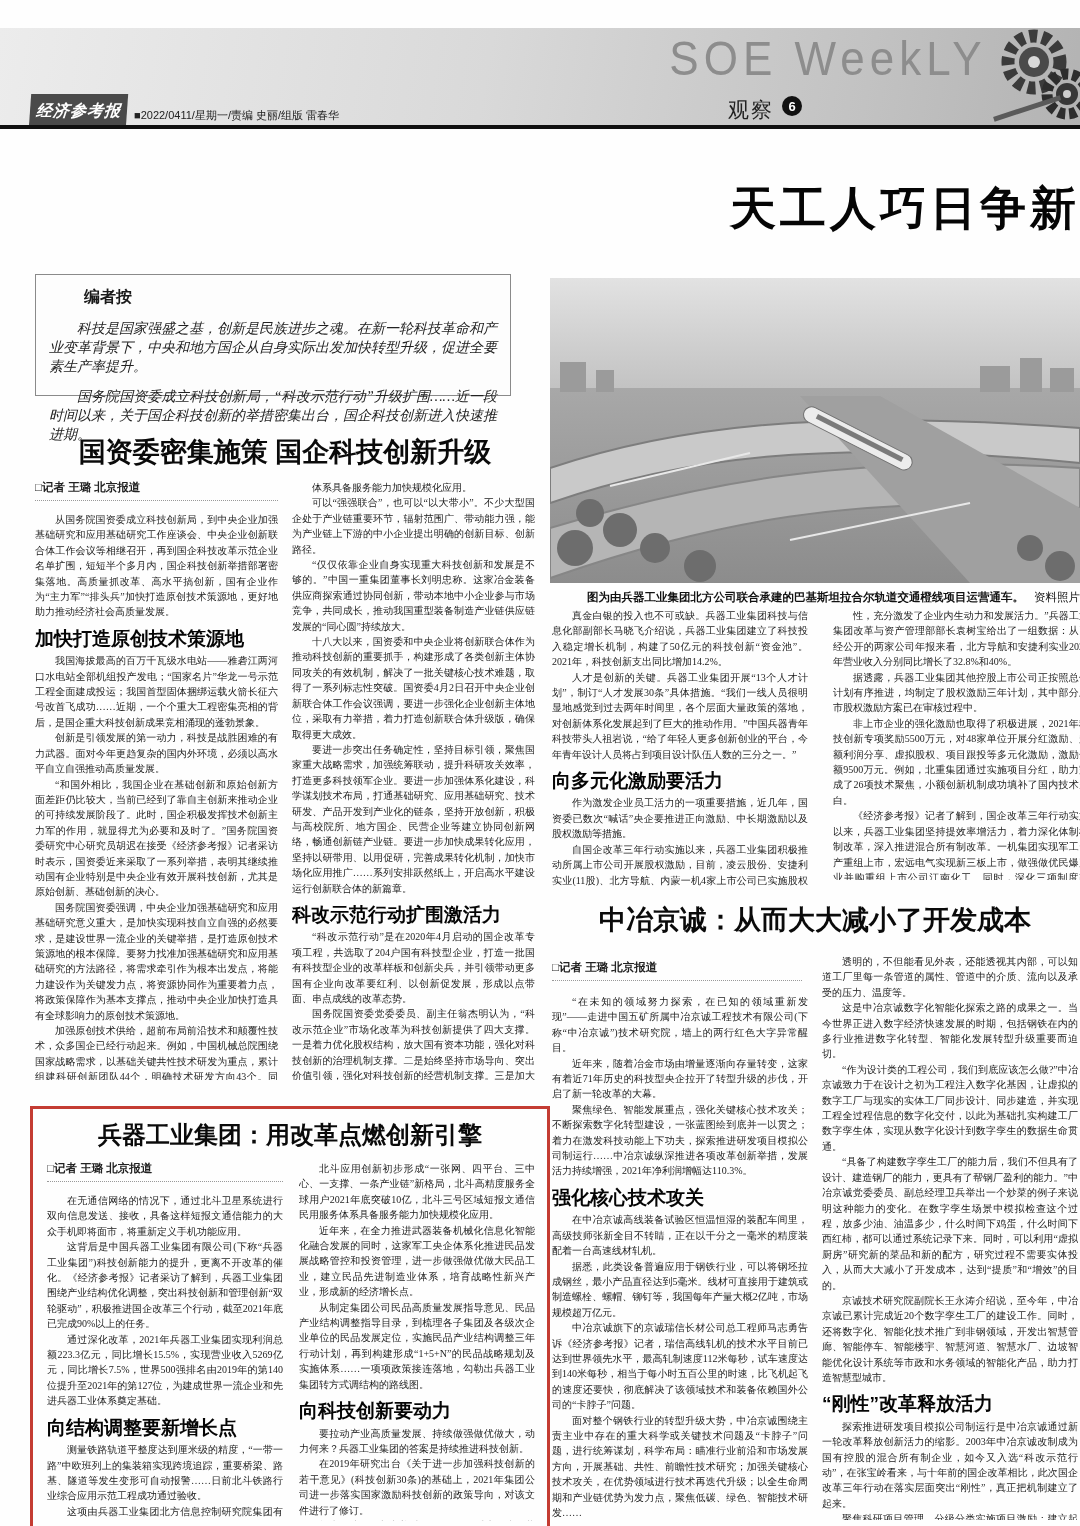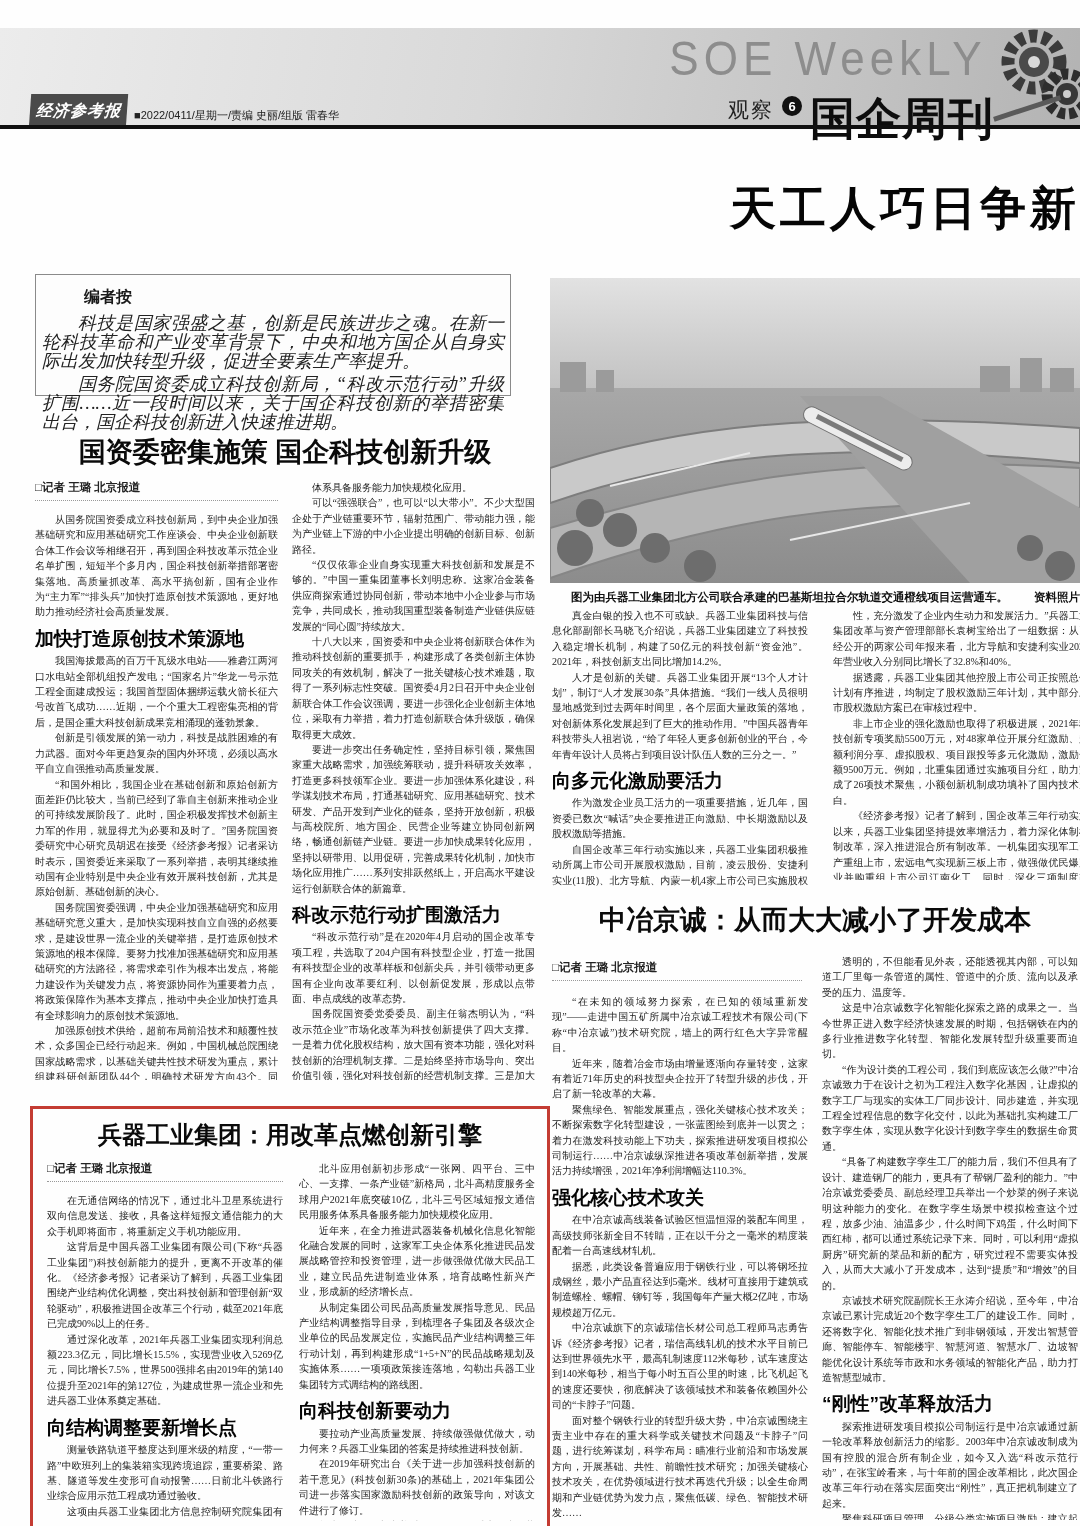--- a/index.html
+++ b/index.html
@@ -26,27 +26,27 @@
   .gears{position:absolute;left:972px;top:28px;}
   .black-rule{position:absolute;left:0;top:125px;width:1080px;height:4px;background:#101010;}
   
   .main-title{position:absolute;left:0;top:178px;width:1080px;text-align:right;
               font-family:"Liberation Sans",sans-serif;font-size:46px;font-weight:900;
               letter-spacing:4px;color:#050505;}
   
   .editor-box{position:absolute;left:35px;top:274px;width:470px;height:96px;border:1px solid #8a8a8a;
               padding:12px 2px;background:#fdfdfd;}
   .editor-title{font-family:"Liberation Sans",sans-serif;font-weight:900;font-size:16px;margin:0 0 6px 46px;}
-  .editor-box .para{font-style:italic;font-size:18px;line-height:19px;text-indent:2em;
-                    text-align:justify;margin:4px;color:#222;}
+  .editor-box .para{font-style:italic;font-size:14px;line-height:19px;text-indent:2em;
+                    text-align:justify;margin:11px;color:#222;}
   
   .photo{position:absolute;left:550px;top:278px;width:530px;height:305px;background:#cfcfcf;overflow:hidden;}
   .caption{position:absolute;left:550px;top:590px;width:530px;text-align:right;
            font-family:"Liberation Sans",sans-serif;font-weight:bold;font-size:11.5px;color:#111;}
-  .caption .credit{margin-left:26px;font-weight:bold;}
+  .caption .credit{margin-left:10px;font-weight:normal;}
   
   .headline{position:absolute;font-family:"Liberation Sans",sans-serif;font-weight:900;color:#0a0a0a;
             text-align:center;letter-spacing:0px;}
   .byline{position:absolute;font-family:"Liberation Sans",sans-serif;font-weight:bold;font-size:11.5px;
           color:#222;border-bottom:1px dotted #999;padding-bottom:5px;}
   .col{position:absolute;overflow:hidden;font-size:10px;line-height:15.4px;color:#1c1c1c;}
   .col .para{margin:0;text-indent:2em;text-align:justify;}
   .col .sub{font-family:"Liberation Sans",sans-serif;font-weight:900;font-size:19px;
             margin:11px 0 7px 0;color:#050505;}
   
@@ -67,21 +67,20 @@
 
   <div class="band"></div>
   <div class="logo-box">
     <span>经济参考报</span>
   </div>
   <div class="date-line">■2022/0411/星期一/责编 史丽/组版 雷春华</div>
   <div class="soe-en">SOE WeekLY</div>
   <div class="observe-row">
     <span class="observe-label">观察</span>
     <span class="circle-num">6</span>
-    <span class="section-cn">国企周刊</span>
   </div>
   <svg class="gears" width="108" height="97" viewBox="0 0 108 97">
     <circle cx="62" cy="34" r="26" fill="none" stroke="#3b3b3b" stroke-width="13" stroke-dasharray="8 5"></circle>
     <circle cx="62" cy="34" r="15" fill="#4a4a4a"></circle>
     <circle cx="62" cy="34" r="6" fill="#d9d9d9"></circle>
     <circle cx="95" cy="66" r="20" fill="none" stroke="#2d2d2d" stroke-width="11" stroke-dasharray="7 4"></circle>
     <circle cx="95" cy="66" r="11" fill="#383838"></circle>
     <circle cx="95" cy="66" r="4" fill="#cfcfcf"></circle>
     <rect x="20" y="78" width="70" height="5" fill="#5a5a5a" transform="rotate(-18 55 80)"></rect>
   </svg>

